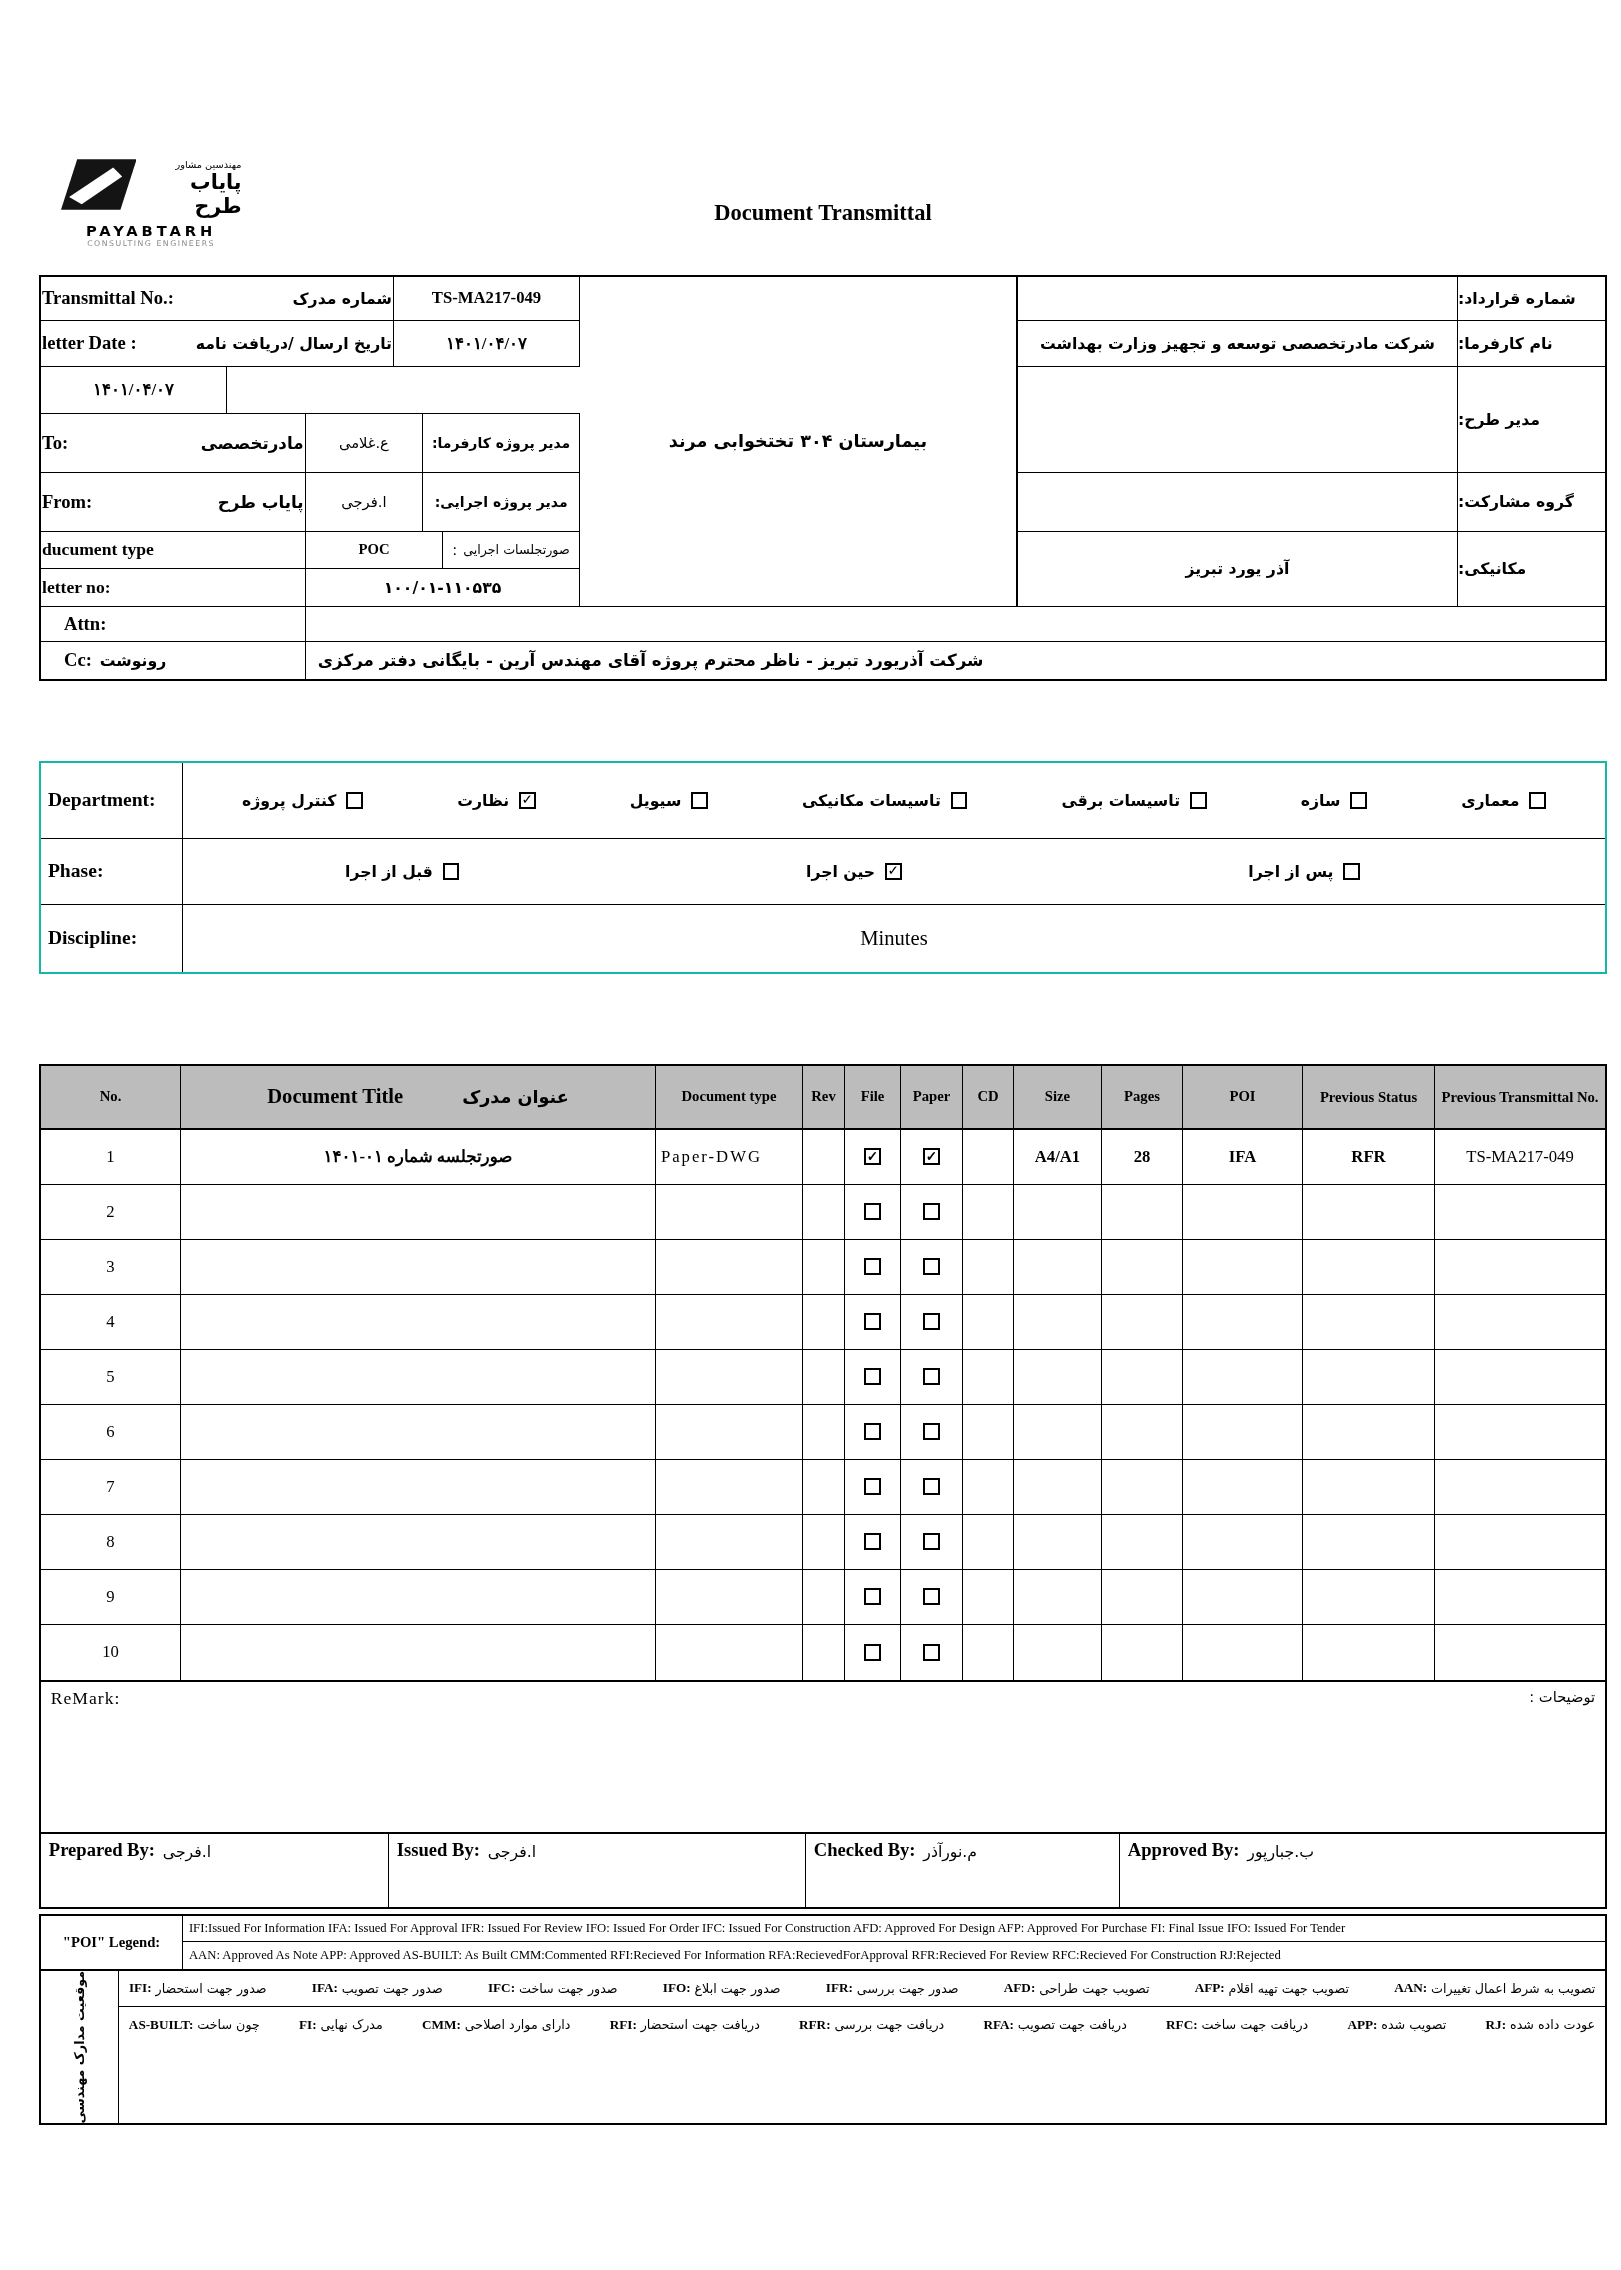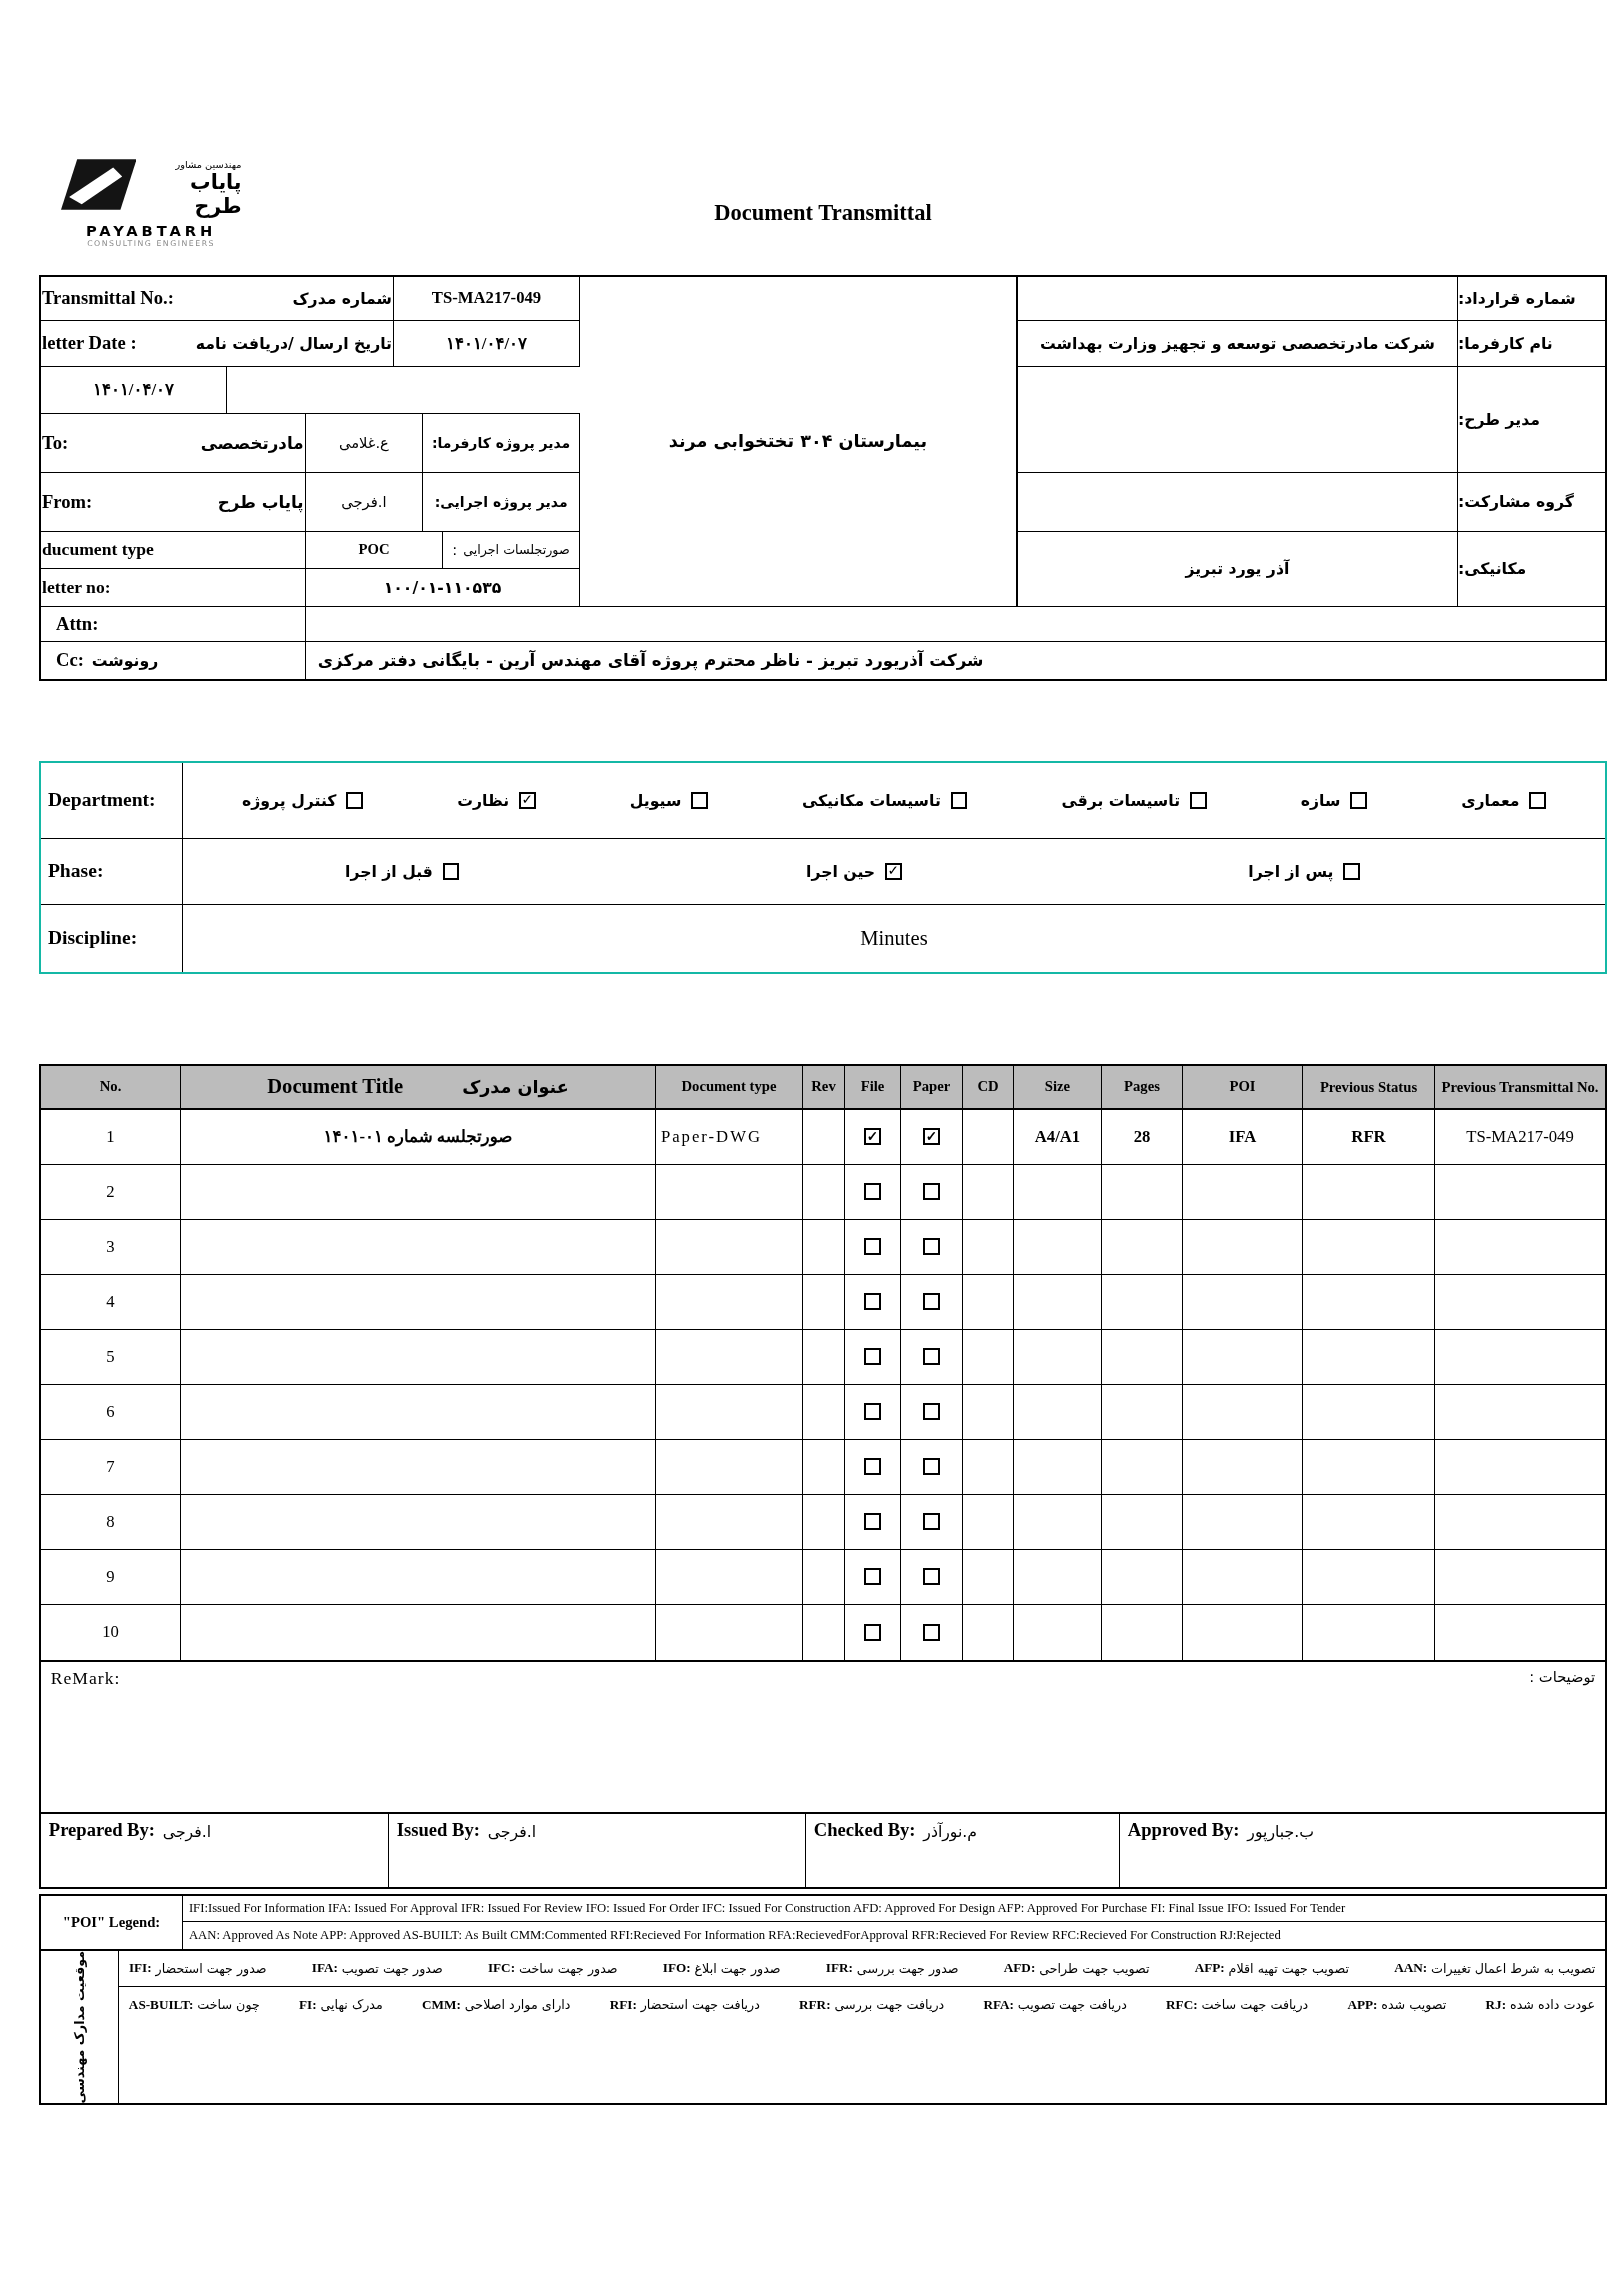--- a/index.html
+++ b/index.html
@@ -50,21 +50,21 @@
   .irow { display:flex; border-bottom:1.5px solid #000; }
   .irow:last-child { border-bottom:none; }
   .ir-val { flex:1; border-right:1.5px solid #000; display:flex; align-items:center; justify-content:center;
     font-size:15.7px; font-weight:bold; }
   .ir-lbl { width:147px; display:flex; align-items:center; justify-content:flex-end; padding-right:8.8px;
     font-weight:bold; font-size:15.7px; direction:rtl; }
   .h108{height:106px} .h76{height:74px}
   .attn-row, .cc-row { display:flex; }
   .attn-row { height:35px; border-bottom:1.5px solid #000; }
   .cc-row { height:37px; }
-  .ac-lbl { width:265px; border-right:1.5px solid #000; display:flex; align-items:center; gap:7.8px; padding:0 15px;
+  .ac-lbl { width:265px; border-right:1.5px solid #000; display:flex; align-items:center; gap:7.8px; padding:0 23px;
     font-family:"Liberation Serif",serif; font-weight:bold; font-size:18.6px; }
   .ac-lbl .fal { font-family:"DejaVu Sans",sans-serif; font-size:15.7px; }
   .ac-val { flex:1; display:flex; align-items:center; justify-content:flex-end; padding:0 11.8px;
     font-weight:bold; font-size:16.7px; direction:rtl; }
 
   
   .class-table { margin-top:80px; border:2px solid #14b8a6; }
   .crow { display:flex; border-bottom:1.5px solid #000; }
   .crow:last-child { border-bottom:none; }
   .c-lbl { width:142px; border-right:1.5px solid #000; display:flex; align-items:center; padding-left:6.9px;
@@ -77,21 +77,21 @@
   .opt-label { font-size:15.7px; font-weight:bold; }
   .cb { width:16.7px; height:16.7px; border:2px solid #000; background:#fff; flex:0 0 auto;
     display:inline-flex; align-items:center; justify-content:center; }
   .cb.checked::after { content:"\2713"; font-size:13.7px; line-height:1; font-weight:bold; }
   .disc-val { flex:1; display:flex; align-items:center; justify-content:center;
     font-family:"Liberation Serif",serif; font-size:20.6px; }
 
   
   .doc-table { margin-top:90px; border:2px solid #000; }
   .dgrid { display:grid; grid-template-columns:140px 475px 147px 42px 56px 62px 51px 88px 81px 120px 132px minmax(0,1fr); }
-  .dhead { height:44px; background:#bcbcbc; border-bottom:2px solid #000; }
+  .dhead { height:64px; background:#bcbcbc; border-bottom:2px solid #000; }
   .dhead > div { border-right:1.5px solid #000; display:flex; align-items:center; justify-content:center;
     text-align:center; font-family:"Liberation Serif",serif; font-weight:bold; font-size:14.7px; }
   .dhead > div:last-child { border-right:none; }
   .hc-no { font-size:19.6px; }
   .hc-title { gap:59px; }
   .hc-title .en { font-size:20.6px; }
   .hc-title .fal { font-family:"DejaVu Sans",sans-serif; font-size:17.6px; direction:rtl; }
   .hc-type { font-size:15.7px; }
   .hc-small { font-size:13.7px; }
   .hc-wrap { font-size:13.7px; line-height:1.25; padding:0 5.9px; }

